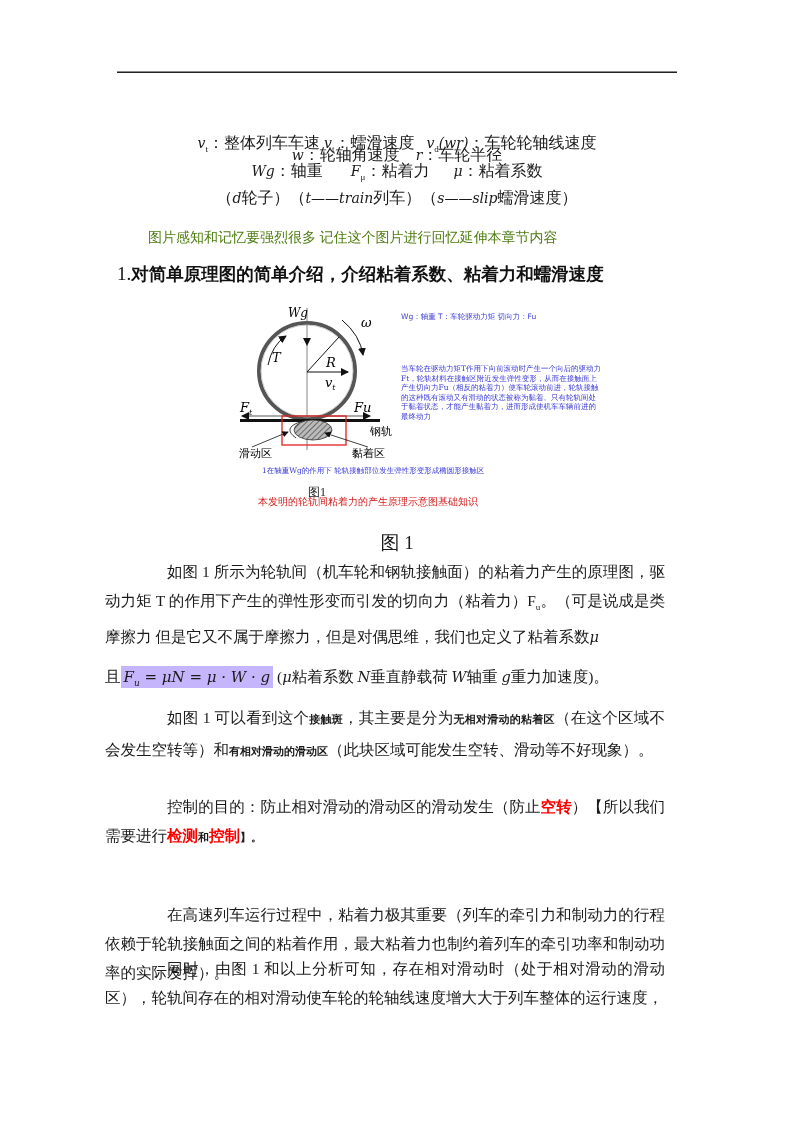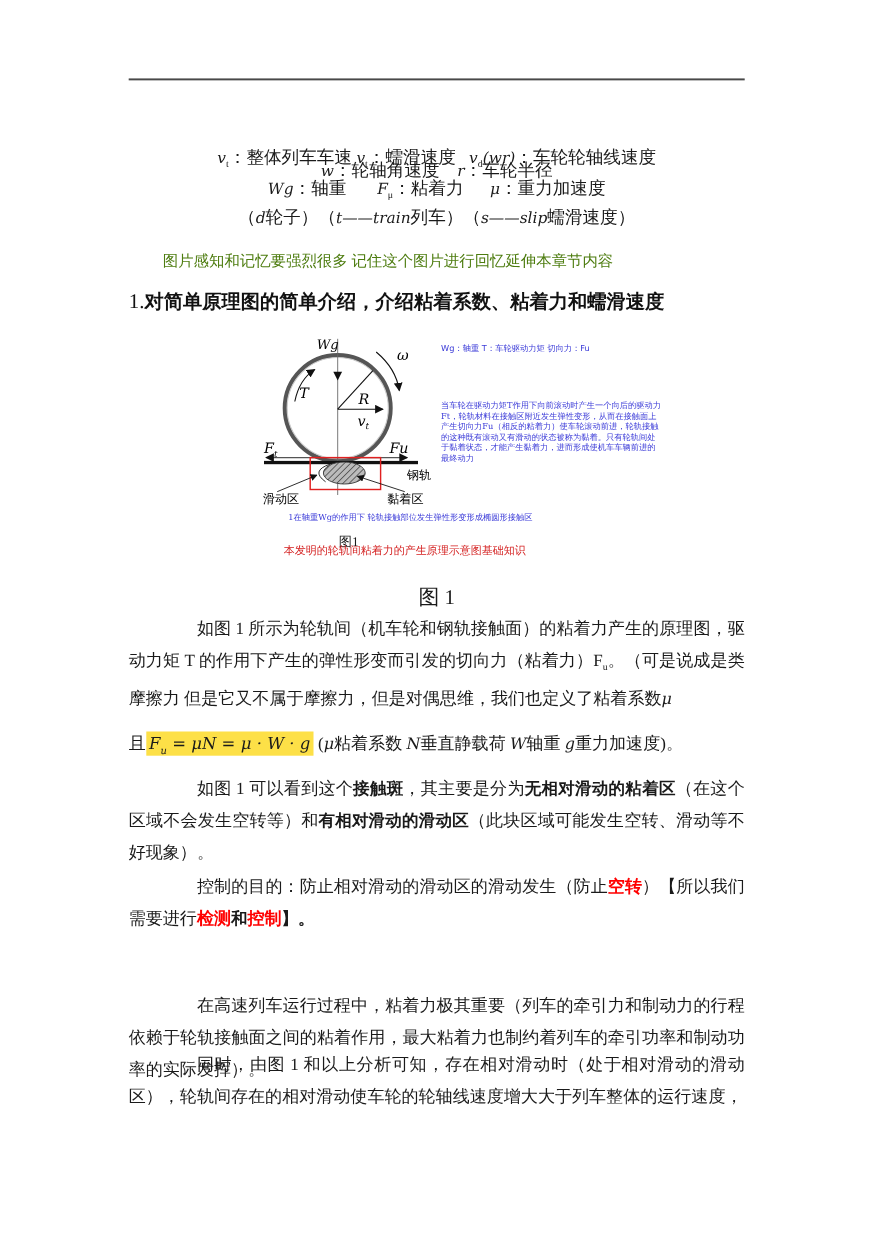--- a/index.html
+++ b/index.html
@@ -14,45 +14,45 @@
   .heading { position: absolute; left: 117px; top: 262px; font-family: "DejaVu Sans", sans-serif;
              font-size: 17.5px; font-weight: bold; color: #111; }
   .heading .num { font-family: "Liberation Serif", serif; font-weight: normal; font-size: 19px; }
   .figure { position: absolute; left: 230px; top: 300px; width: 400px; height: 230px; }
   .fig-side-1 { position: absolute; left: 401px; top: 312px; font-size: 7.5px; color: #3b3bd8; font-family: "DejaVu Sans", sans-serif; }
   .fig-side-2 { position: absolute; left: 401px; top: 364px; width: 200px; font-size: 7.5px; line-height: 9.6px; color: #3b3bd8; font-family: "DejaVu Serif", serif; }
   .fig-note-blue { position: absolute; left: 262px; top: 466px; width: 230px; font-size: 7.5px; line-height: 9px; color: #3b3bd8; font-family: "DejaVu Serif", serif; }
   .fig-inner-cap { position: absolute; left: 308px; top: 484px; font-size: 12px; }
   .fig-note-red { position: absolute; left: 258px; top: 497px; width: 230px; font-size: 10px; line-height: 9px; color: #d42020; font-family: "DejaVu Serif", serif; }
   .fig-cap { position: absolute; left: 117px; width: 560px; top: 530px; text-align: center; font-size: 19px; }
-  .para { position: absolute; left: 117px; width: 560px; font-size: 15.5px; line-height: 29px;
+  .para { position: absolute; left: 105px; width: 560px; font-size: 15.5px; line-height: 29px;
           text-align: justify; text-indent: 62px; }
   .para.noindent { text-indent: 0; }
-  .hl { background: #fde047; padding: 2px 3px; font-family: "DejaVu Serif", serif; font-style: italic; font-size: 15px; }
+  .hl { background: #c4b5fd; padding: 2px 3px; font-family: "DejaVu Serif", serif; font-style: italic; font-size: 15px; }
   .math { font-family: "DejaVu Serif", serif; font-style: italic; font-size: 14.5px; }
   .red { color: #ff0000; font-weight: bold; }
-  b { font-family: Liberation Sans, sans-serif; font-weight: bold; font-size: 15px; }
+  b { font-family: Liberation Mono, monospace; font-weight: bold; font-size: 11px; }
 </style>
 </head>
 <body>
 
 <div class="rule"></div>
 
 <div class="legend" style="top:105px;margin-top:40px;">
   <i>w</i><span>：轮轴角速度</span>&nbsp;&nbsp;&nbsp;&nbsp;<i>r</i><span>：车轮半径</span>
 </div>
 <div class="legend" style="top:133px;">
   <i>v</i><sub>t</sub><span>：整体列车车速</span>
   <i>v</i><sub>t</sub><span>：蠕滑速度</span>&nbsp;&nbsp;
   <i>v</i><sub>d</sub><i>(wr)</i><span>：车轮轮轴线速度</span>
 </div>
 <div class="legend" style="top:161px;">
   <i>Wg</i><span>：轴重</span>&nbsp;&nbsp;&nbsp;&nbsp;&nbsp;&nbsp;
   <i>F</i><sub>μ</sub><span>：粘着力</span>&nbsp;&nbsp;&nbsp;&nbsp;&nbsp;
-  <i>μ</i><span>：重力加速度</span>
+  <i>μ</i><span>：粘着系数</span>
 </div>
 <div class="legend" style="top:188px;">
   <span>（</span><i>d</i><span>轮子）</span><span>（</span><i>t——train</i><span>列车）</span><span>（</span><i>s——slip</i><span>蠕滑速度）</span>
 </div>
 
 <div class="note">图片感知和记忆要强烈很多 记住这个图片进行回忆延伸本章节内容</div>
 
 <div class="heading">
   <span class="num">1.</span><span>对简单原理图的简单介绍，介绍粘着系数、粘着力和蠕滑速度</span>
 </div>

